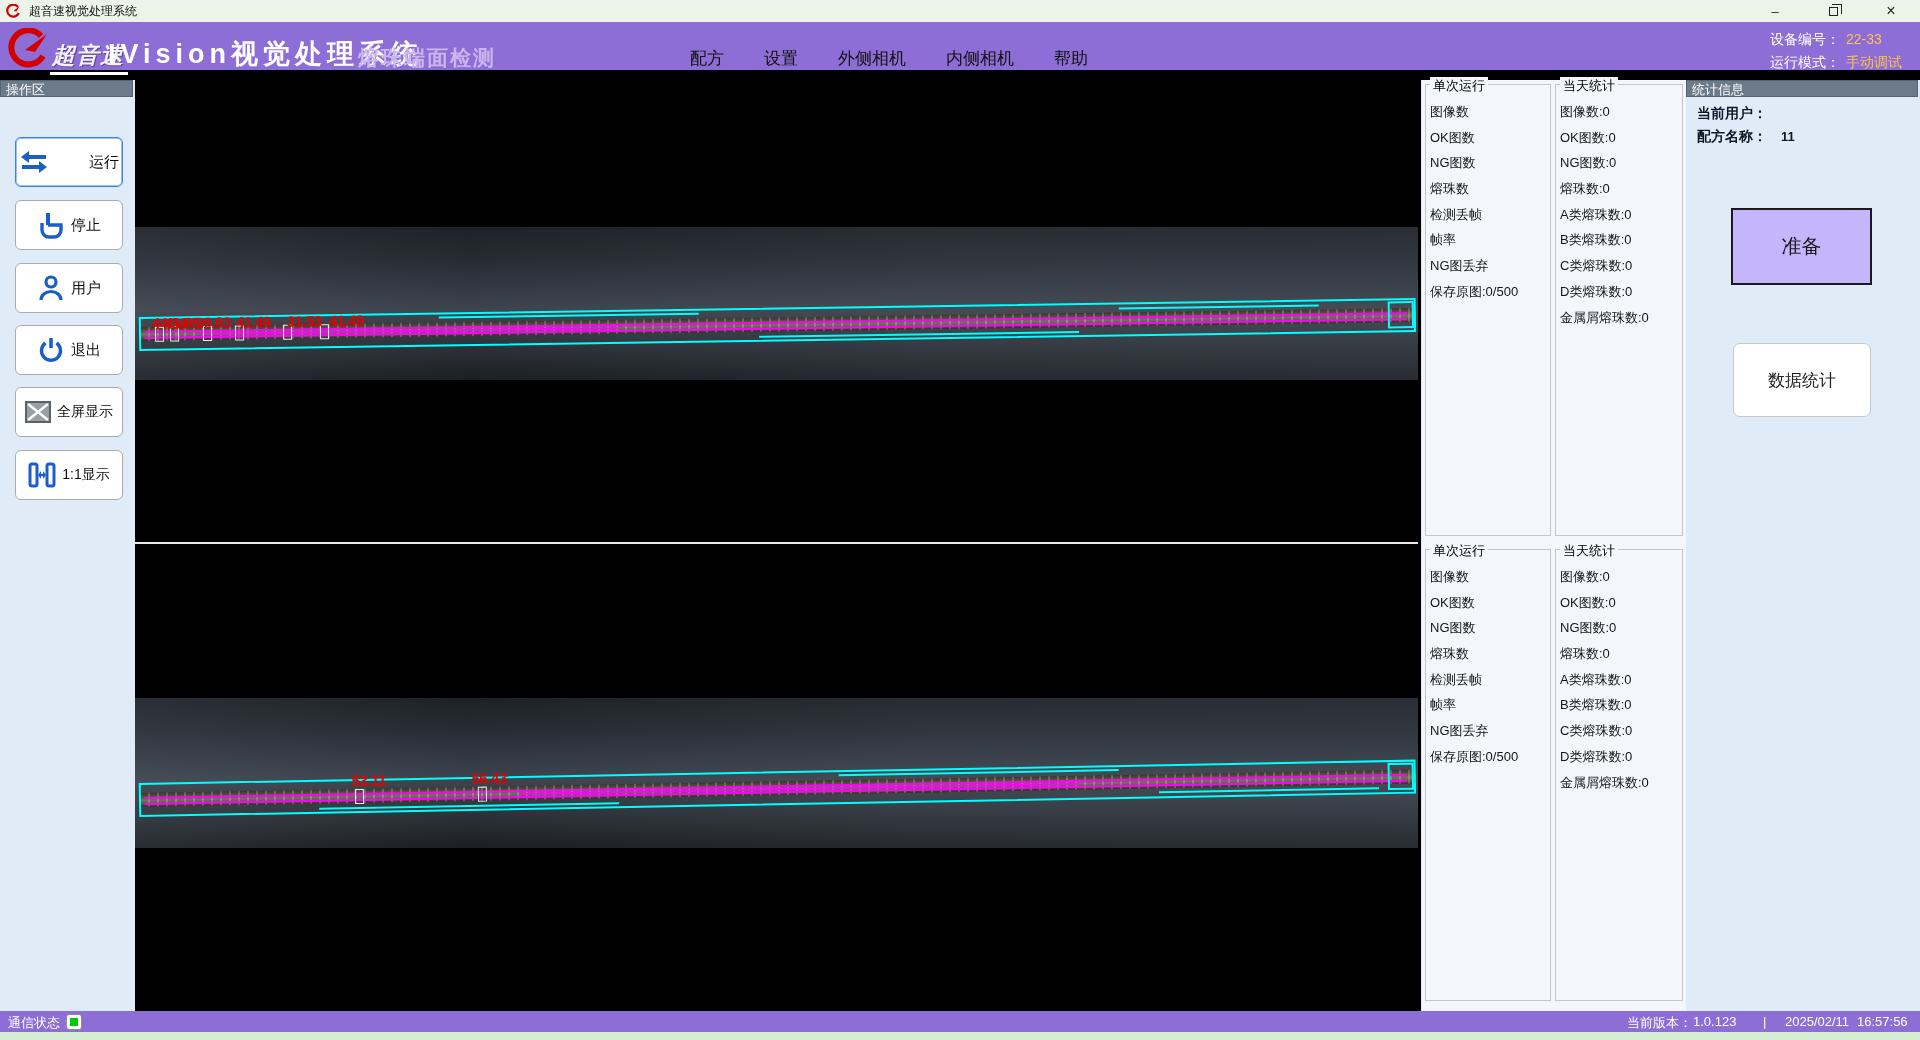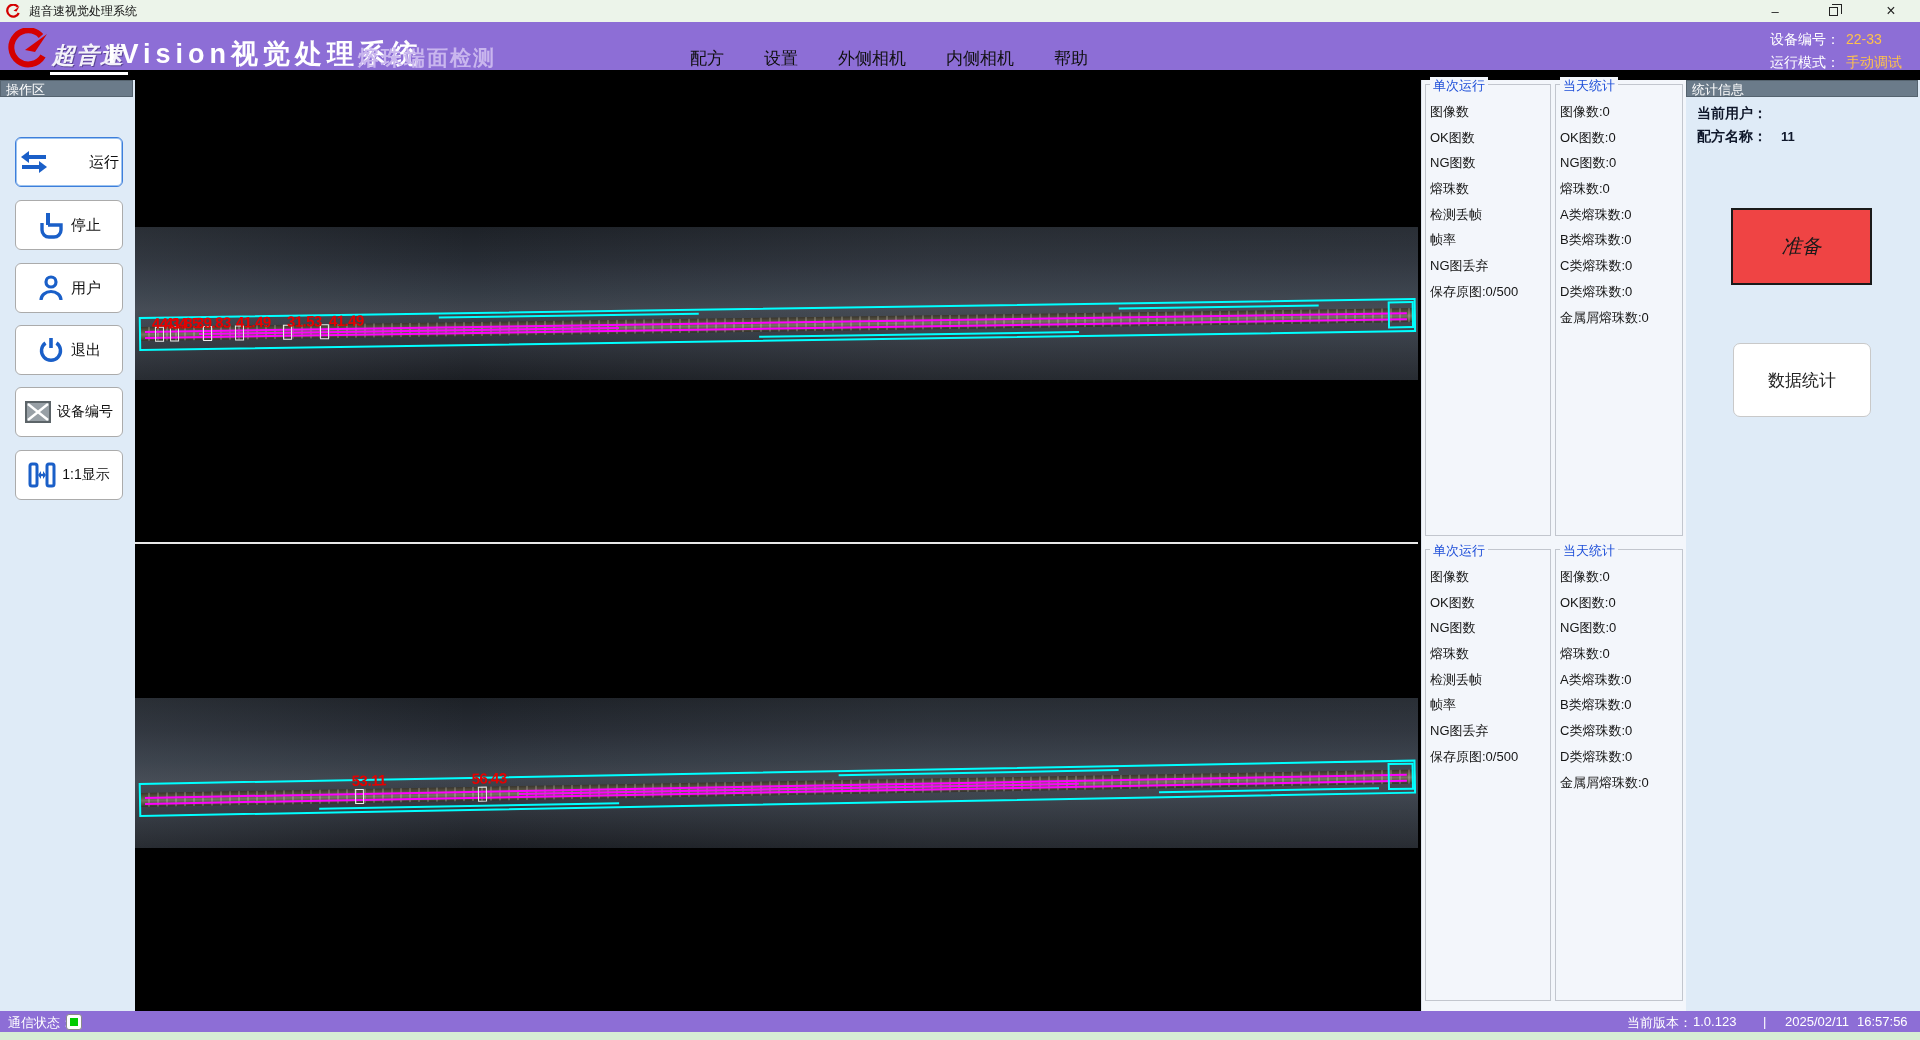--- a/index.html
+++ b/index.html
@@ -61,30 +61,30 @@
   .cam1 .meas-label { top:-2px; }
   .cam2 .meas-label { top:-7px; }
 
   
   .stats-col { position:absolute; left:1421px; top:80px; width:265px; height:931px; background:#F3F6FB; border-left:1px solid #DDE3EC; }
   .stat-section { position:absolute; left:0; width:265px; height:460px; }
   .sec1 { top:0; } .sec2 { top:465px; }
   .groupbox { position:absolute; top:4px; height:452px; border:1px solid #C2C6CE; }
   .gb-single { left:3px; width:126px; }
   .gb-daily { left:133px; width:128px; }
-  .gb-title { position:absolute; top:-8px; left:4px; background:#F3F6FB; padding:0 3px; font-size:13px; color:#1d4ed8; }
+  .gb-title { position:absolute; top:-8px; left:4px; background:#F3F6FB; padding:0 3px; font-size:13px; color:#000000; }
   .gb-rows { padding:18px 0 0 4px; }
   .stat-row { height:25.7px; font-size:13px; color:#151515; white-space:nowrap; }
 
   
   .info-panel { position:absolute; left:1686px; top:80px; width:242px; height:931px; background:#DFEBF7; }
   .info-panel .panel-caption { width:232px; }
   .info-row { position:absolute; left:11px; font-size:14px; font-weight:bold; color:#0f172a; }
   .info-val { font-weight:bold; font-size:13px; margin-left:14px; }
-  .ready-btn { position:absolute; left:45px; top:128px; width:141px; height:77px; background:#ef4444; border:2px solid #1a1a1a; font-size:20px; color:#1a1a1a; display:flex; align-items:center; justify-content:center; cursor:default;font-style:italic; }
+  .ready-btn { position:absolute; left:45px; top:128px; width:141px; height:77px; background:#c4b5fd; border:2px solid #1a1a1a; font-size:20px; color:#1a1a1a; display:flex; align-items:center; justify-content:center; cursor:default; }
   .datastats-btn { position:absolute; left:47px; top:263px; width:138px; height:74px; background:#FFFFFF; border:1px solid #C9C9C9; border-radius:7px; font-size:17px; color:#222; display:flex; align-items:center; justify-content:center; cursor:default; }
 
   
   .statusbar { position:absolute; left:0; top:1011px; width:1920px; height:21px; background:#8D6ED6; color:#fff; font-size:13px; }
   .comm-label { position:absolute; left:8px; top:3px; }
   .comm-ind { position:absolute; left:66px; top:2.5px; width:16px; height:16px; background:#fff; border:1px solid #8a8a8a; border-radius:3px; }
   .comm-ind i { position:absolute; left:3px; top:3px; width:8px; height:8px; background:#00CC00; display:block; }
   .sb-abs { position:absolute; top:3px; white-space:nowrap; }
   .bottom-strip { position:absolute; left:0; top:1032px; width:1920px; height:8px; background:#D6EDD4; }
 </style>
@@ -168,21 +168,21 @@
         <path d="M14 2 V12" stroke="#1A5FC8" stroke-width="3.6"></path>
       </svg>
       <span>退出</span>
     </div>
 
     <div class="side-btn" style="top:307px; font-size:14px;">
       <svg width="26" height="22" viewBox="0 0 26 22">
         <rect x="1" y="1" width="24" height="20" fill="#98A0A6" stroke="#5c6468" stroke-width="2"></rect>
         <path d="M3 3 L23 19 M23 3 L3 19" stroke="#FFFFFF" stroke-width="2.4"></path>
       </svg>
-      <span>设备编号</span>
+      <span>全屏显示</span>
     </div>
 
     <div class="side-btn" style="top:370px; font-size:14px;">
       <svg width="28" height="26" viewBox="0 0 28 26">
         <rect x="2" y="2" width="7" height="22" rx="2" fill="none" stroke="#1A5FC8" stroke-width="3"></rect>
         <rect x="19" y="2" width="7" height="22" rx="2" fill="none" stroke="#1A5FC8" stroke-width="3"></rect>
         <path d="M11 13 H17" stroke="#1A5FC8" stroke-width="2.4"></path>
         <path d="M13 9 L10 13 L13 17 Z" fill="#1A5FC8"></path>
         <path d="M15 9 L18 13 L15 17 Z" fill="#1A5FC8"></path>
       </svg>

